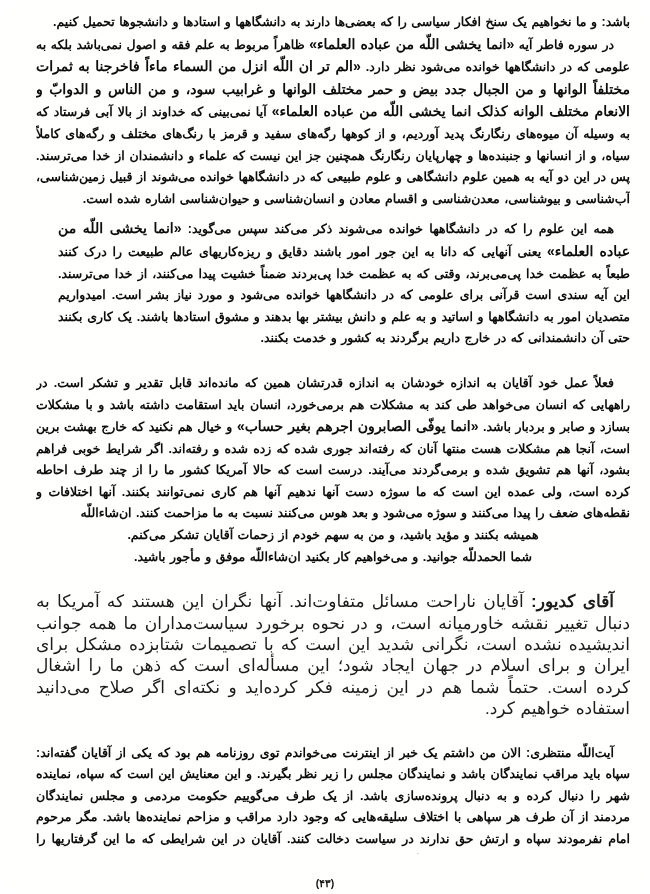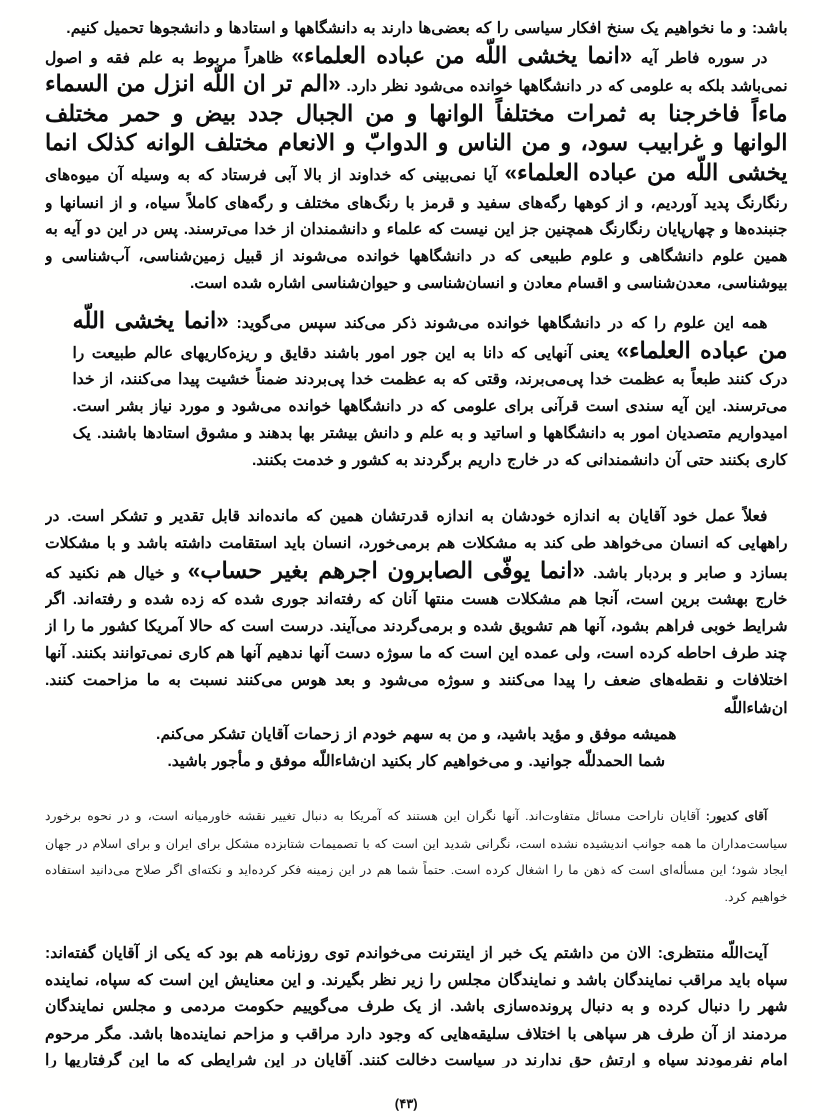--- a/index.html
+++ b/index.html
@@ -37,27 +37,27 @@
   }
   p.ind { text-indent: 16px; }
   p.center {
     text-align: center;
     text-indent: 0;
   }
   p.gap-sm { margin-top: 23px; }
   p.gap-md { margin-top: 8px; margin-left: 22px; }
   p.q {
     font-weight: normal;
-    font-size: 10px;
+    font-size: 17px;
     line-height: 21.4px;
     color: #1c1c1c;
   }
   .seg-plain { }
   .seg-verse {
-    font-size: 18px;
+    font-size: 14px;
     letter-spacing: 0.2px;
   }
   .seg-speaker {
     font-weight: bold;
   }
   .page-number {
     position: absolute;
     bottom: 5px;
     left: 0;
     right: 0;
@@ -69,20 +69,20 @@
 </style>
 </head>
 <body>
 
 <div class="page">
   <div class="content">
     <p class="para"><span class="seg-plain">باشد: و ما نخواهیم یک سنخ افکار سیاسی را که بعضی‌ها دارند به دانشگاهها و استادها و دانشجوها تحمیل کنیم.</span></p>
     <p class="para ind"><span class="seg-plain">در سوره فاطر آیه </span><span class="seg-verse">«انما یخشی اللّه من عباده العلماء»</span><span class="seg-plain"> ظاهراً مربوط به علم فقه و اصول نمی‌باشد بلکه به علومی که در دانشگاهها خوانده می‌شود نظر دارد. </span><span class="seg-verse">«الم تر ان اللّه انزل من السماء ماءاً فاخرجنا به ثمرات مختلفاً الوانها و من الجبال جدد بیض و حمر مختلف الوانها و غرابیب سود، و من الناس و الدوابّ و الانعام مختلف الوانه کذلک انما یخشی اللّه من عباده العلماء»</span><span class="seg-plain"> آیا نمی‌بینی که خداوند از بالا آبی فرستاد که به وسیله آن میوه‌های رنگارنگ پدید آوردیم، و از کوهها رگه‌های سفید و قرمز با رنگ‌های مختلف و رگه‌های کاملاً سیاه، و از انسانها و جنبنده‌ها و چهارپایان رنگارنگ همچنین جز این نیست که علماء و دانشمندان از خدا می‌ترسند. پس در این دو آیه به همین علوم دانشگاهی و علوم طبیعی که در دانشگاهها خوانده می‌شوند از قبیل زمین‌شناسی، آب‌شناسی و بیوشناسی، معدن‌شناسی و اقسام معادن و انسان‌شناسی و حیوان‌شناسی اشاره شده است.</span></p>
     <p class="para ind gap-md"><span class="seg-plain">همه این علوم را که در دانشگاهها خوانده می‌شوند ذکر می‌کند سپس می‌گوید: </span><span class="seg-verse">«انما یخشی اللّه من عباده العلماء»</span><span class="seg-plain"> یعنی آنهایی که دانا به این جور امور باشند دقایق و ریزه‌کاریهای عالم طبیعت را درک کنند طبعاً به عظمت خدا پی‌می‌برند، وقتی که به عظمت خدا پی‌بردند ضمناً خشیت پیدا می‌کنند، از خدا می‌ترسند. این آیه سندی است قرآنی برای علومی که در دانشگاهها خوانده می‌شود و مورد نیاز بشر است. امیدواریم متصدیان امور به دانشگاهها و اساتید و به علم و دانش بیشتر بها بدهند و مشوق استادها باشند. یک کاری بکنند حتی آن دانشمندانی که در خارج داریم برگردند به کشور و خدمت بکنند.</span></p>
     <p class="para ind gap-sm"><span class="seg-plain">فعلاً عمل خود آقایان به اندازه خودشان به اندازه قدرتشان همین که مانده‌اند قابل تقدیر و تشکر است. در راههایی که انسان می‌خواهد طی کند به مشکلات هم برمی‌خورد، انسان باید استقامت داشته باشد و با مشکلات بسازد و صابر و بردبار باشد. </span><span class="seg-verse">«انما یوفّی الصابرون اجرهم بغیر حساب»</span><span class="seg-plain"> و خیال هم نکنید که خارج بهشت برین است، آنجا هم مشکلات هست منتها آنان که رفته‌اند جوری شده که زده شده و رفته‌اند. اگر شرایط خوبی فراهم بشود، آنها هم تشویق شده و برمی‌گردند می‌آیند. درست است که حالا آمریکا کشور ما را از چند طرف احاطه کرده است، ولی عمده این است که ما سوژه دست آنها ندهیم آنها هم کاری نمی‌توانند بکنند. آنها اختلافات و نقطه‌های ضعف را پیدا می‌کنند و سوژه می‌شود و بعد هوس می‌کنند نسبت به ما مزاحمت کنند. ان‌شاءاللّه</span></p>
-    <p class="para center"><span class="seg-plain">همیشه موفق و مؤید باشید، و من به سهم خودم از زحمات آقایان تشکر می‌کنم.</span></p>
+    <p class="para center"><span class="seg-plain">همیشه بکنند و مؤید باشید، و من به سهم خودم از زحمات آقایان تشکر می‌کنم.</span></p>
     <p class="para center"><span class="seg-plain">شما الحمدللّه جوانید. و می‌خواهیم کار بکنید ان‌شاءاللّه موفق و مأجور باشید.</span></p>
     <p class="para ind q gap-sm"><span class="seg-speaker">آقای کدیور: </span><span class="seg-plain">آقایان ناراحت مسائل متفاوت‌اند. آنها نگران این هستند که آمریکا به دنبال تغییر نقشه خاورمیانه است، و در نحوه برخورد سیاست‌مداران ما همه جوانب اندیشیده نشده است، نگرانی شدید این است که با تصمیمات شتابزده مشکل برای ایران و برای اسلام در جهان ایجاد شود؛ این مسأله‌ای است که ذهن ما را اشغال کرده است. حتماً شما هم در این زمینه فکر کرده‌اید و نکته‌ای اگر صلاح می‌دانید استفاده خواهیم کرد.</span></p>
     <p class="para ind gap-sm"><span class="seg-speaker">آیت‌اللّه منتظری: </span><span class="seg-plain">الان من داشتم یک خبر از اینترنت می‌خواندم توی روزنامه هم بود که یکی از آقایان گفته‌اند: سپاه باید مراقب نمایندگان باشد و نمایندگان مجلس را زیر نظر بگیرند. و این معنایش این است که سپاه، نماینده شهر را دنبال کرده و به دنبال پرونده‌سازی باشد. از یک طرف می‌گوییم حکومت مردمی و مجلس نمایندگان مردمند از آن طرف هر سپاهی با اختلاف سلیقه‌هایی که وجود دارد مراقب و مزاحم نماینده‌ها باشد. مگر مرحوم امام نفرمودند سپاه و ارتش حق ندارند در سیاست دخالت کنند. آقایان در این شرایطی که ما این گرفتاریها را داریم و باید به حکومت مردمی و نمایندگان مجلس و مردم بها بدهیم، این جور تعبیرات را به کار می‌برند، اینها همه‌اش یک چیزهایی است که برخلاف سیاست است و سوژه می‌شود برای دشمن، که دشمن نسبت به ما طمع کند. الان دشمن به ما احاطه کرده است، خودمان نباید مجلسی را که متشکل از نمایندگان مردم است؛ حکومت هم مال مردم، و کشور متعلق به مردم است تضعیف کنیم. نباید مزاحمت کنیم برای نمایندگان و آنها را احضار کنیم به دادگاهها و به سپاهی‌ها بگوییم باید مراقب آنان باشند.</span></p>
 
   </div>
   <div class="page-number">(۴۳)</div>
 </div>
 
 </body></html>

